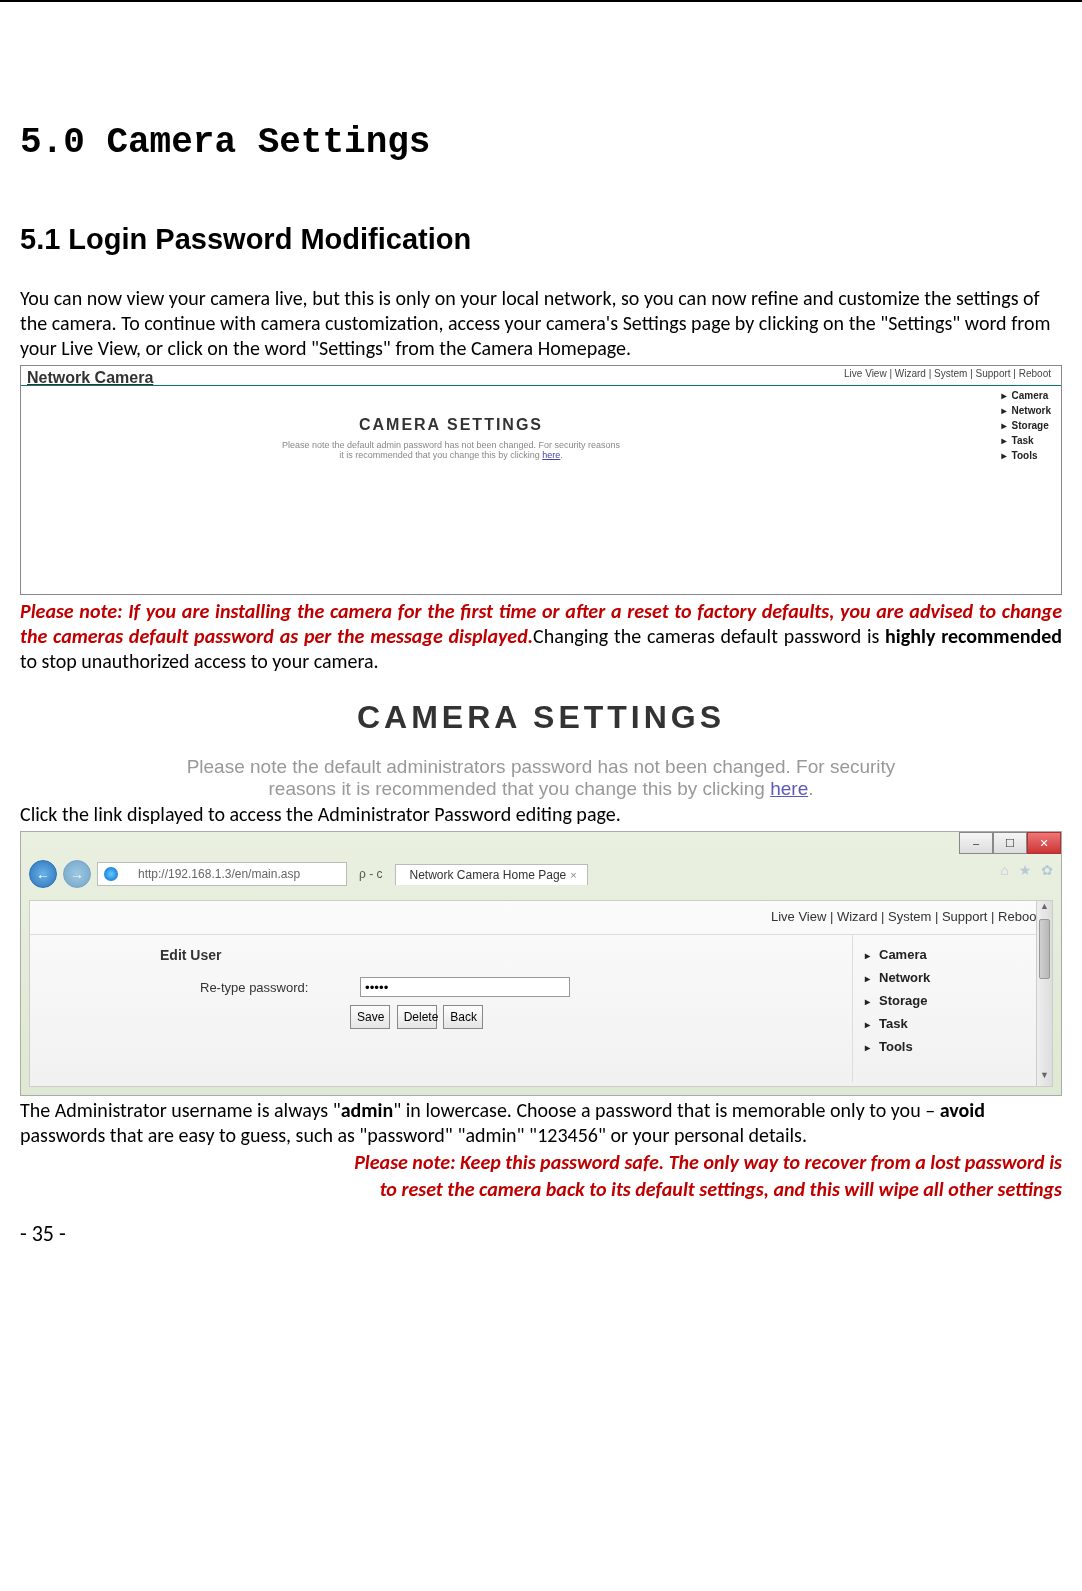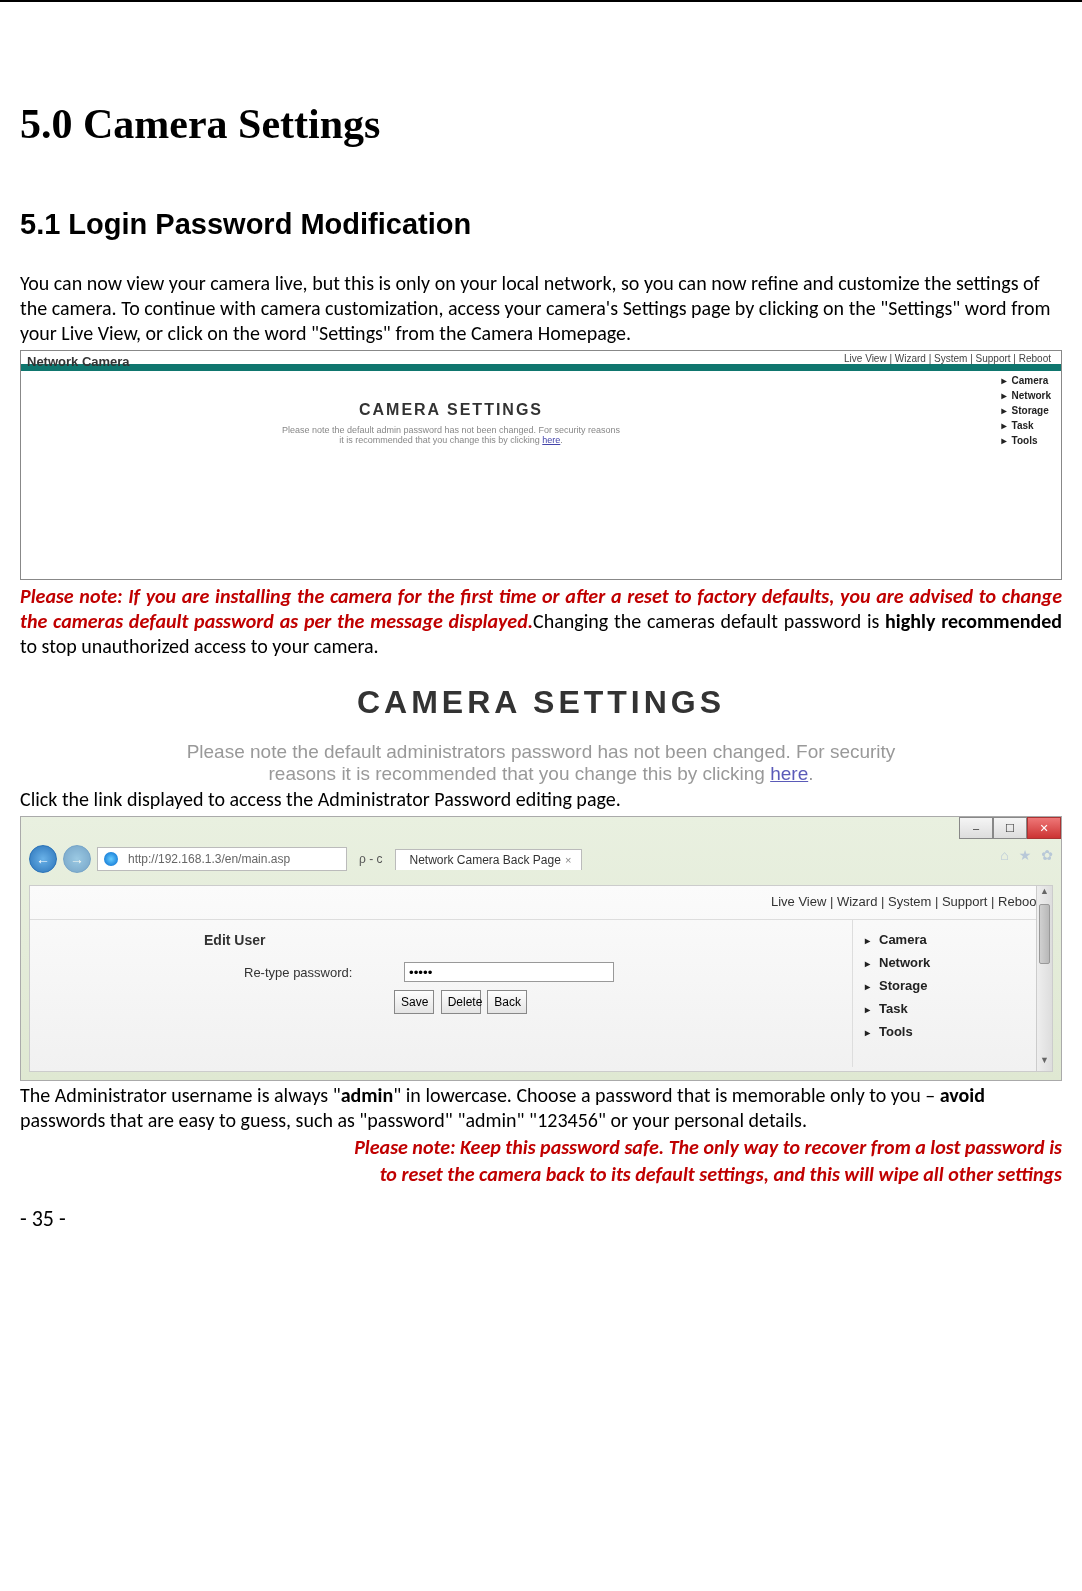--- a/index.html
+++ b/index.html
@@ -11,24 +11,24 @@
     color: #000;
     width: 1082px;
   }
   .page {
     padding: 60px 20px 20px 20px;
     width: 1082px;
     border-top: 2px solid #000;
     position: relative;
   }
   h1 {
-    font-family: Liberation Serif, serif;
-    font-size: 42px;
-    font-weight: bold;
-    margin: 38px 0 60px 0;
+    font-family: Liberation Mono, monospace;
+    font-size: 36px;
+    font-weight: bold;
+    margin: 60px 0 60px 0;
   }
   h2 {
     font-family: Arial, sans-serif;
     font-size: 29px;
     font-weight: bold;
     margin: 0 0 30px 0;
   }
   p {
     font-family: Calibri, Arial, sans-serif;
     font-size: 20px;
@@ -43,25 +43,26 @@
   .ss1 {
     border: 1px solid #888;
     background: #fff;
     margin: 4px 0 4px 0;
     height: 230px;
     position: relative;
     font-family: Arial, sans-serif;
   }
   .ss1-titlebar {
     height: 20px;
-    border-bottom: 7px solid #0f766e;
-    font-size: 13px;
+    border-bottom: 1px solid #0f766e;
+    font-size: 16px;
     font-weight: bold;
     padding: 3px 6px;
     color: #333;
+    text-decoration: underline;
   }
   .ss1-topnav {
     position: absolute;
     top: 2px;
     right: 10px;
     font-size: 10px;
     color: #444;
   }
   .ss1-sidebar {
     position: absolute;
@@ -165,21 +166,21 @@
   .ss3-url {
     flex: 0 0 250px;
     height: 24px;
     background: #fff;
     border: 1px solid #bbb;
     font-size: 12px;
     padding: 2px 6px;
     color: #666;
     display: flex;
     align-items: center;
-    gap: 10px;
+    gap: 20px;
   }
   .ss3-url .ieicon {
     width: 14px; height: 14px; border-radius: 50%;
     background: radial-gradient(#6cf,#06c);
     display: inline-block;
   }
   .ss3-refresh {
     padding: 0 6px;
     color: #555;
     font-size: 12px;
@@ -216,21 +217,20 @@
   .ss3-topnav {
     text-align: right;
     font-size: 13px;
     color: #333;
     padding: 8px 12px 10px 12px;
     border-bottom: 1px solid #ddd;
   }
   .ss3-body {
     display: flex;
     height: calc(100% - 38px);
-    padding-left: 44px;
   }
   .ss3-main {
     flex: 1;
     padding: 12px 30px;
   }
   .ss3-main .hdr {
     font-weight: bold;
     font-size: 14px;
     margin-bottom: 14px;
     padding-left: 100px;
@@ -368,21 +368,21 @@
     <div class="ss3-nav">
       <div class="ss3-backfwd">←</div>
       <div class="ss3-backfwd" style="opacity:.6">→</div>
       <div class="ss3-url">
         <span class="ieicon"></span>
         <span>http://192.168.1.3/en/main.asp</span>
       </div>
       <span class="ss3-refresh">ρ - c</span>
       <div class="ss3-tab">
         <span class="ieicon"></span>
-        <span>Network Camera Back Page</span>
+        <span>Network Camera Home Page</span>
         <span class="close-x">×</span>
       </div>
     </div>
     <div class="ss3-tools">
       <span>⌂</span>
       <span>★</span>
       <span>✿</span>
     </div>
     <div class="ss3-content">
       <div class="ss3-topnav">Live View  |  Wizard  |  System  |  Support  |  Reboot</div>

